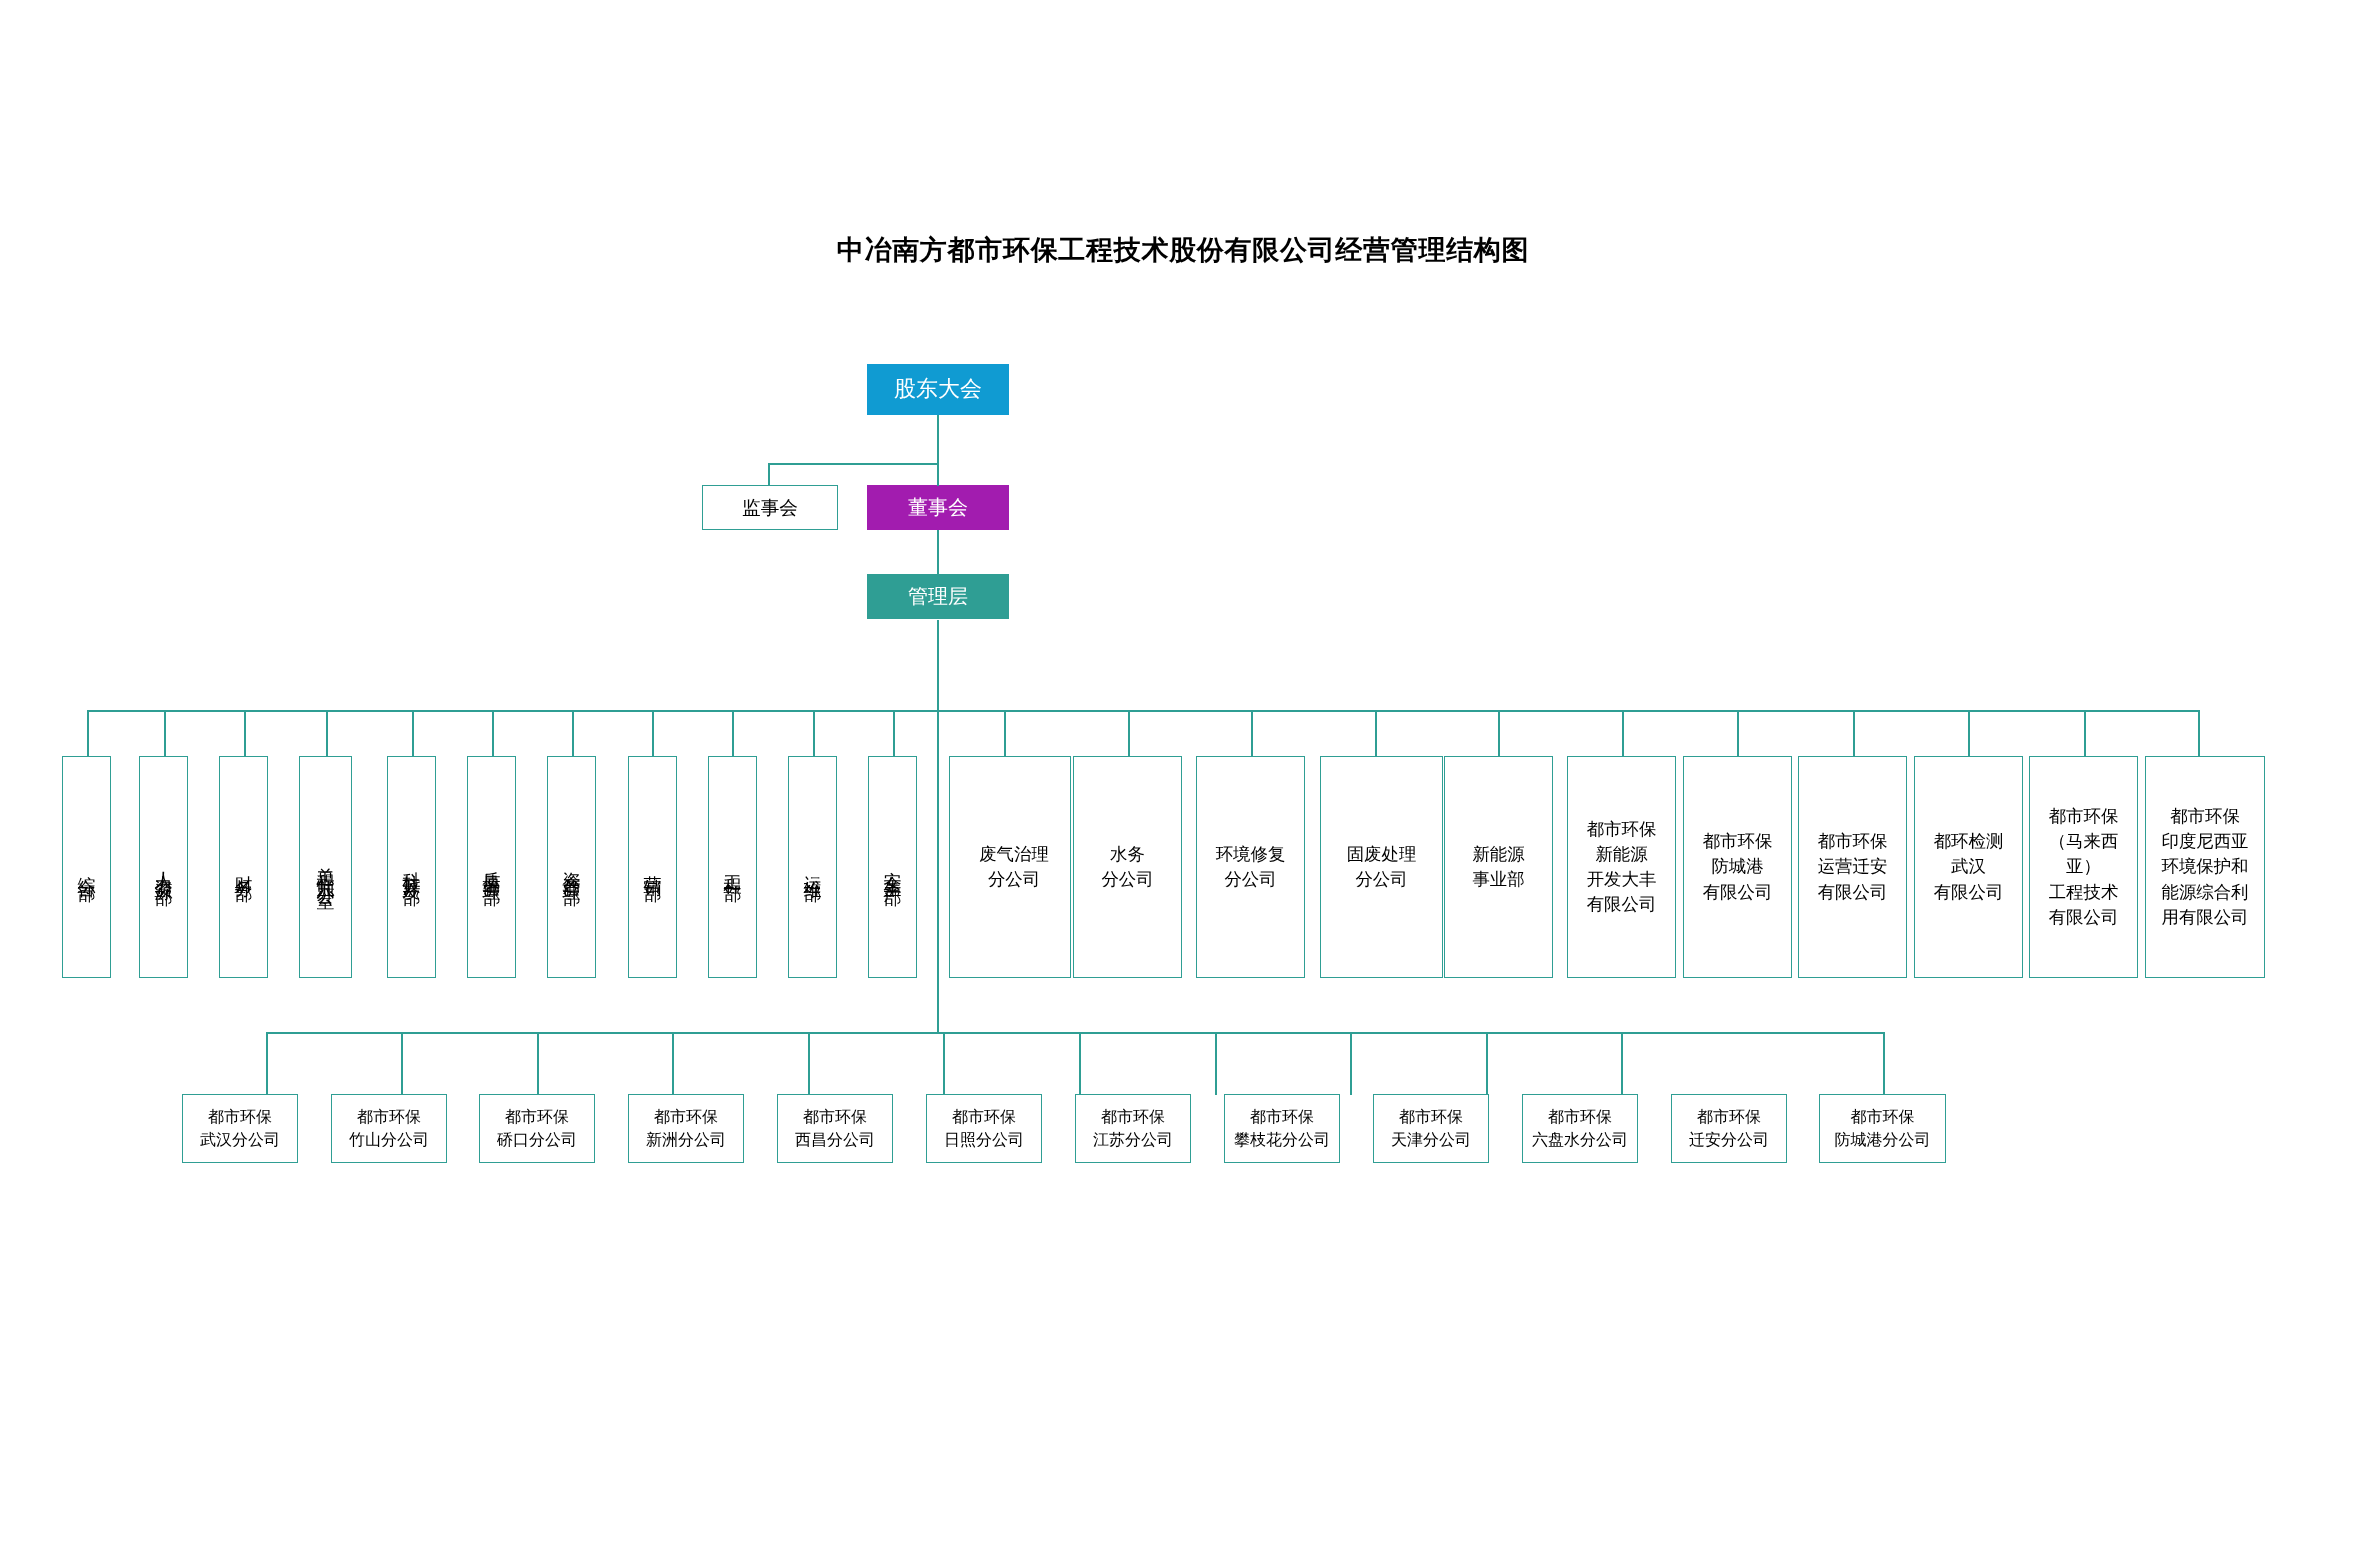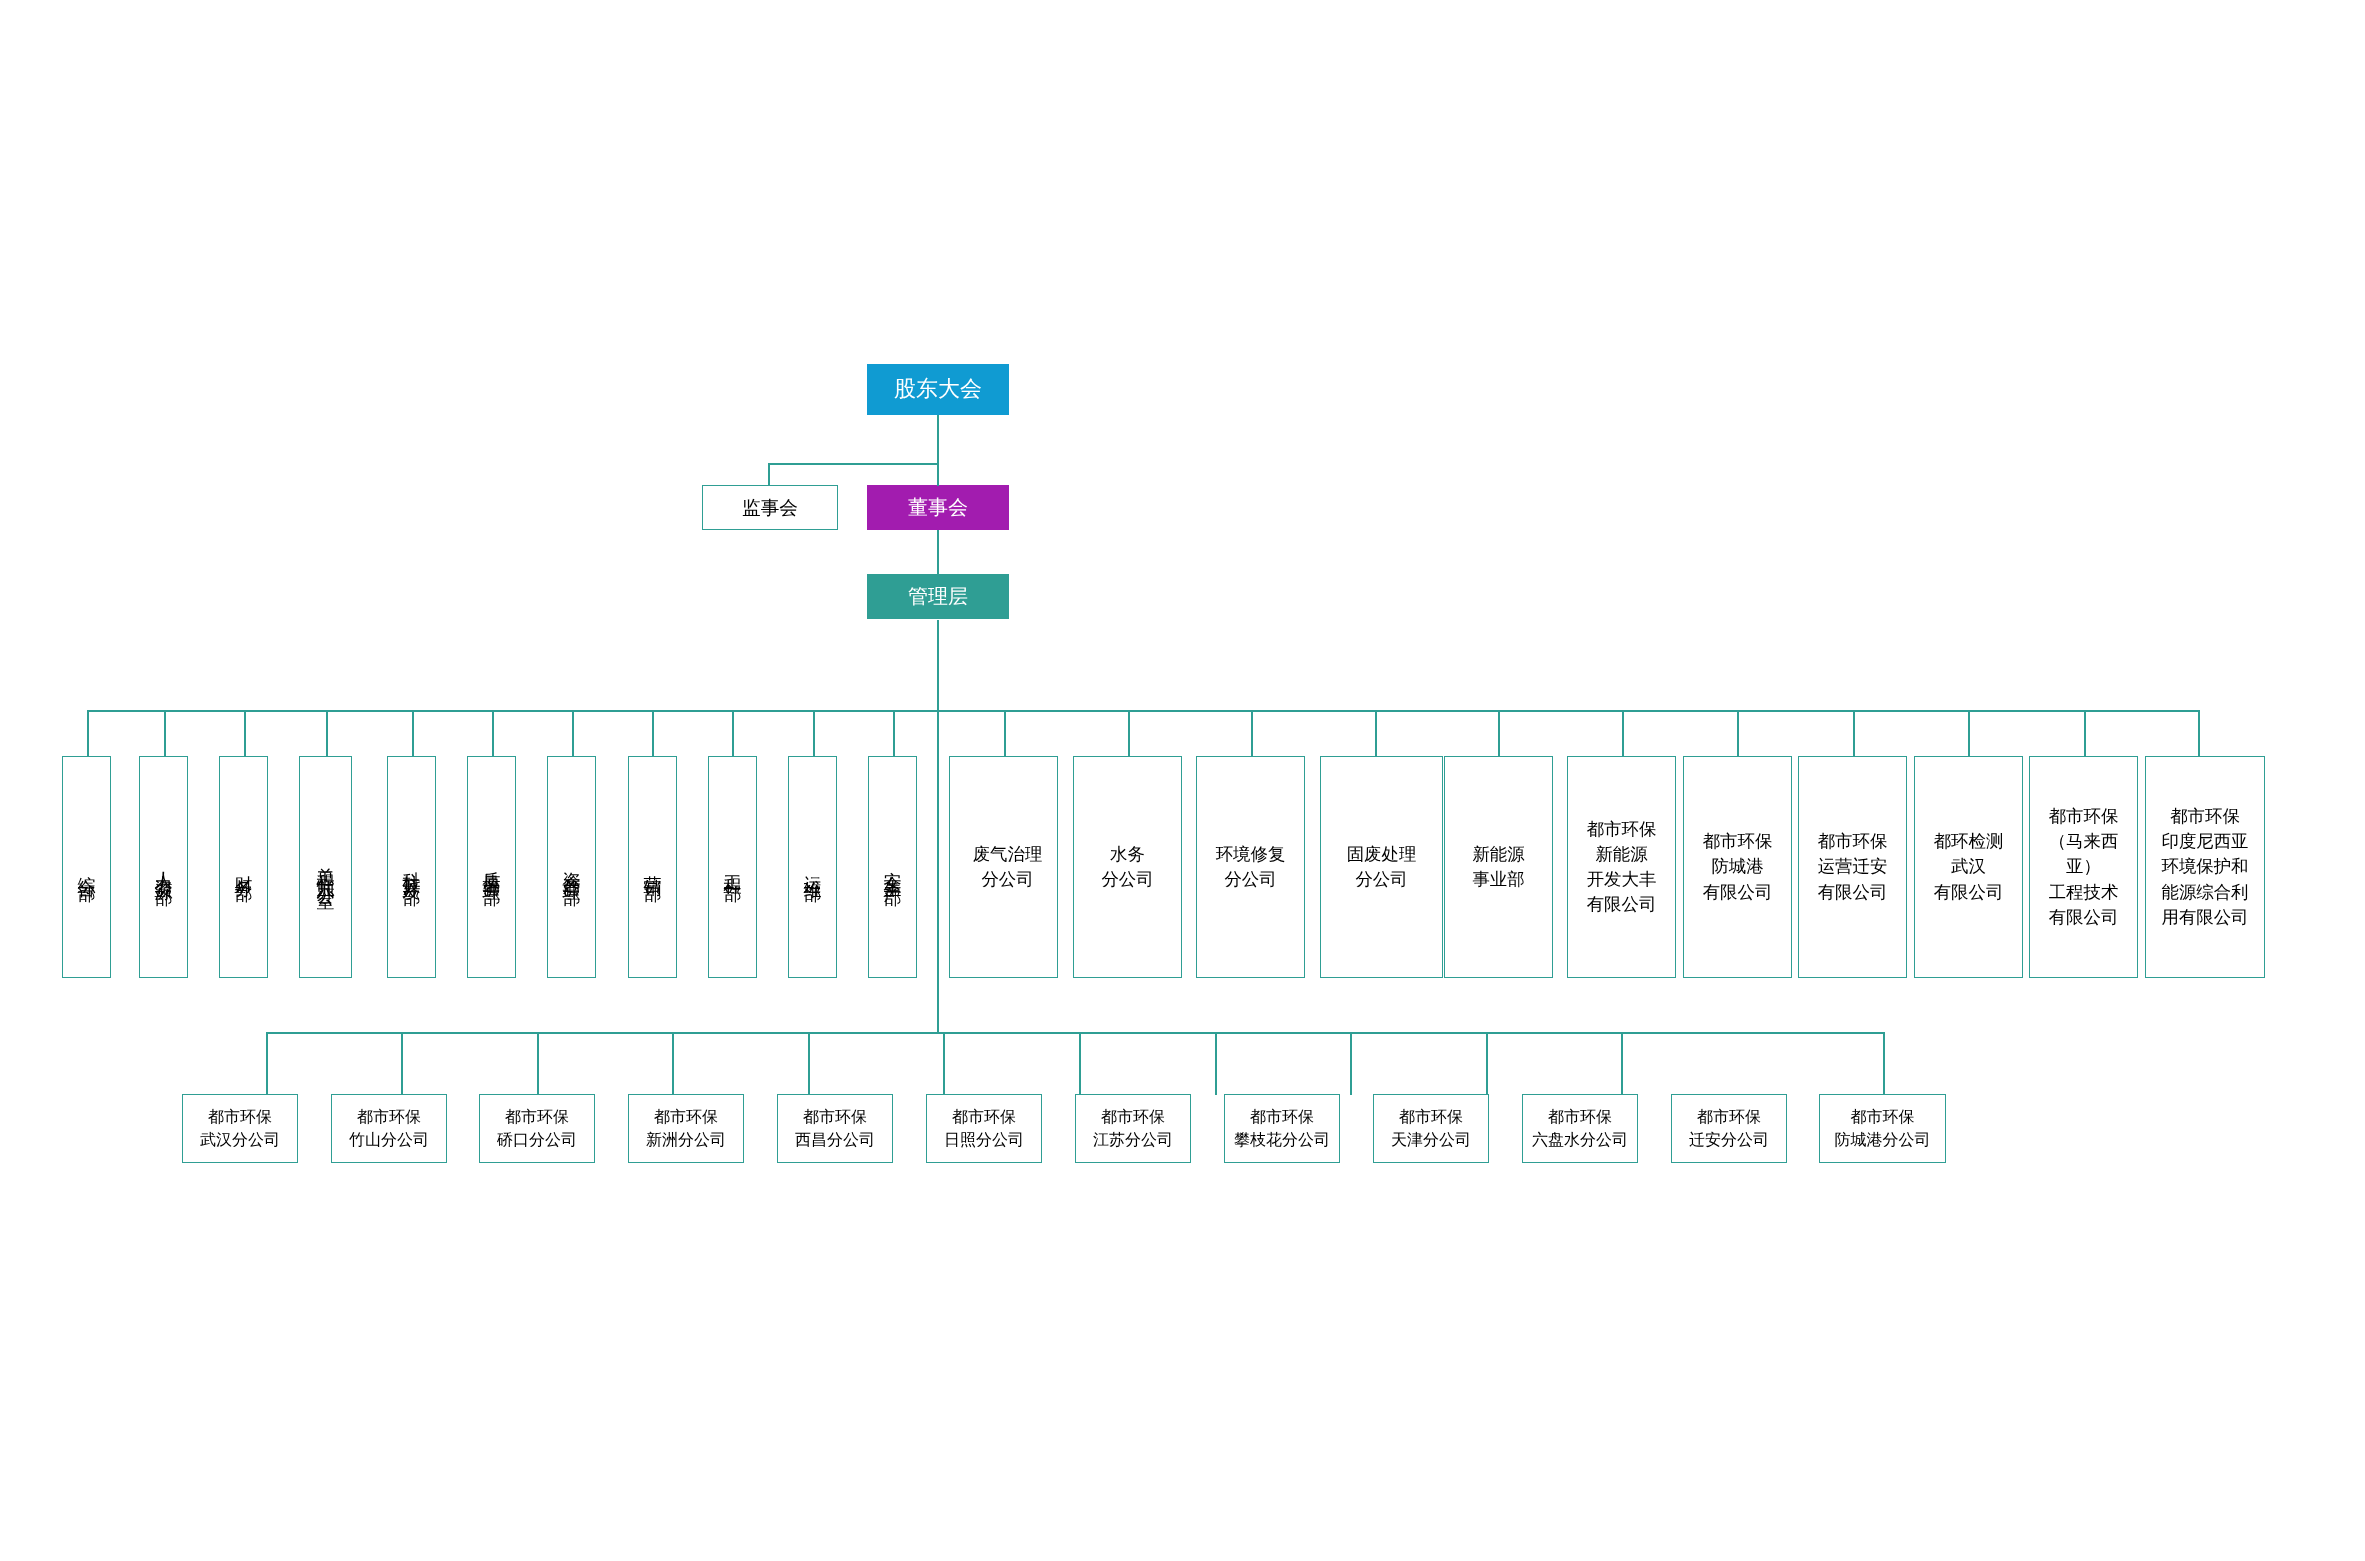--- a/index.html
+++ b/index.html
@@ -142,20 +142,21 @@
     background: #2f9e94;
   }
   .vline { width: 2px; }
   .hline { height: 2px; }
 </style>
 </head>
 <body>
 
 <div id="canvas">
 
+  <div id="chart-title">中冶南方都市环保工程技术股份有限公司经营管理结构图</div>
 
   <div class="node filled" id="node-shareholders">股东大会</div>
 
   <div class="node outlined" id="node-supervisors">监事会</div>
 
   <div class="node filled" id="node-board">董事会</div>
 
   <div class="node filled" id="node-management">管理层</div>
 
   <div class="conn vline" style="left:937px; top:415px; height:49px;"></div>
@@ -222,21 +223,21 @@
   <div class="vnode" style="left:788px; width:49px;">
     <span class="vtext">运维部</span>
   </div>
   <div class="conn vline" style="left:813px; top:710px; height:47px;"></div>
 
   <div class="vnode" style="left:868px; width:49px;">
     <span class="vtext">安全生产部</span>
   </div>
   <div class="conn vline" style="left:893px; top:710px; height:47px;"></div>
 
-  <div class="hnode" style="left:949px; width:109px;padding-left:12px;">
+  <div class="hnode" style="left:949px; width:122px;padding-left:12px;">
     <span>废气治理<br>分公司</span>
   </div>
   <div class="conn vline" style="left:1004px; top:710px; height:47px;"></div>
 
   <div class="hnode" style="left:1073px; width:109px;">
     <span>水务<br>分公司</span>
   </div>
   <div class="conn vline" style="left:1128px; top:710px; height:47px;"></div>
 
   <div class="hnode" style="left:1196px; width:109px;">

